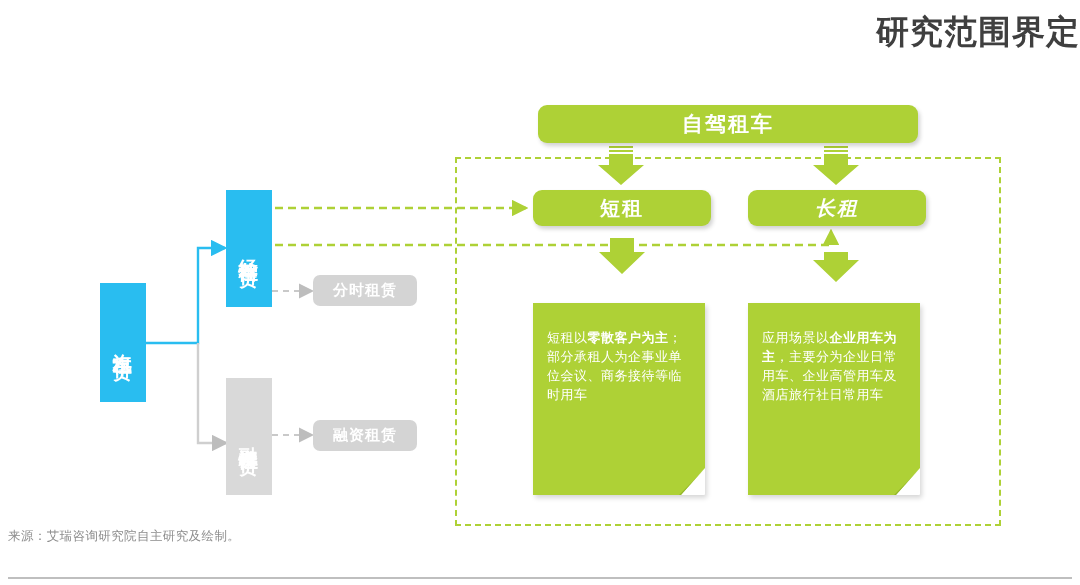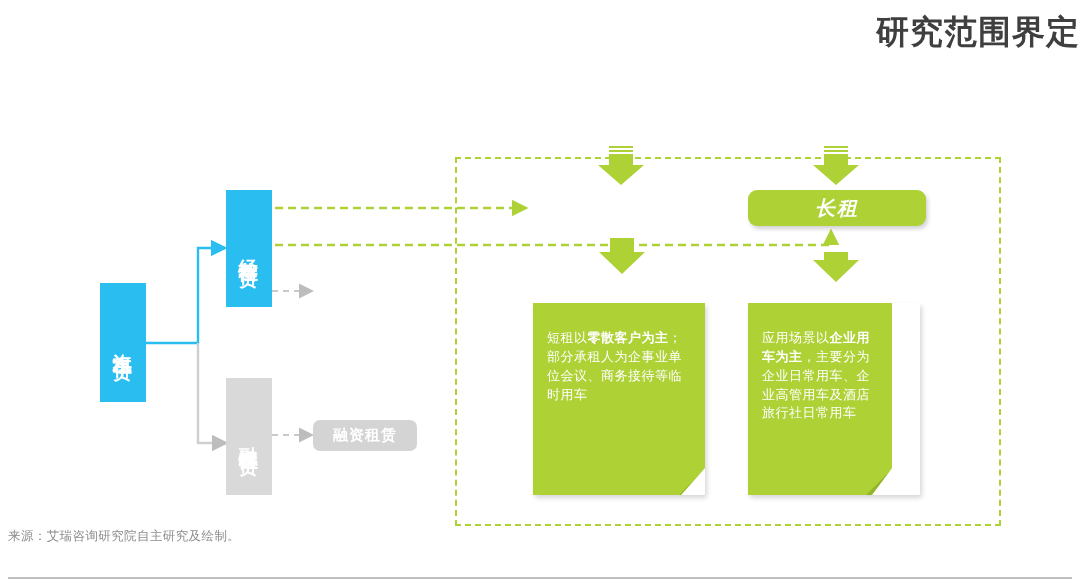--- a/index.html
+++ b/index.html
@@ -198,39 +198,48 @@
   </div>
 
   <div class="box blue-solid" style="left:226px; top:190px; width:46px; height:117px;">
     <span>经营性租赁</span>
   </div>
 
   <div class="box gray-solid" style="left:226px; top:378px; width:46px; height:117px;">
     <span>融资性租赁</span>
   </div>
 
+  <div class="box gray-pill" style="left:313px; top:275px; width:104px; height:31px;">
+    <span>分时租赁</span>
+  </div>
 
   <div class="box gray-pill" style="left:313px; top:420px; width:104px; height:31px;">
     <span>融资租赁</span>
   </div>
 
-
+  <div class="box green-pill big" style="left:538px; top:105px; width:380px; height:38px;">
+    <span>自驾租车</span>
+  </div>
+
+  <div class="box green-pill" style="left:533px; top:190px; width:178px; height:36px;">
+    <span>短租</span>
+  </div>
 
   <div class="box green-pill" style="left:748px; top:190px; width:178px; height:36px;font-style:italic;">
     <span>长租</span>
   </div>
 
   <div class="note-shadow" style="left:533px; top:303px; width:172px; height:192px;"></div>
   <div class="note" style="left:533px; top:303px; width:172px; height:192px;">
     <span>短租以</span><b>零散客户为主</b><span>；部分承租人为企事业单位会议、商务接待等临时用车</span>
     <span class="fold"></span>
   </div>
 
   <div class="note-shadow" style="left:748px; top:303px; width:172px; height:192px;"></div>
-  <div class="note" style="left:748px; top:303px; width:144px; height:192px;">
+  <div class="note" style="left:748px; top:303px; width:172px; height:192px;">
     <span>应用场景以</span><b>企业用车为主</b><span>，主要分为企业日常用车、企业高管用车及酒店旅行社日常用车</span>
     <span class="fold"></span>
   </div>
 
   <div class="source">来源：艾瑞咨询研究院自主研究及绘制。</div>
   <div class="rule"></div>
 
 </div>
 
 </body></html>

